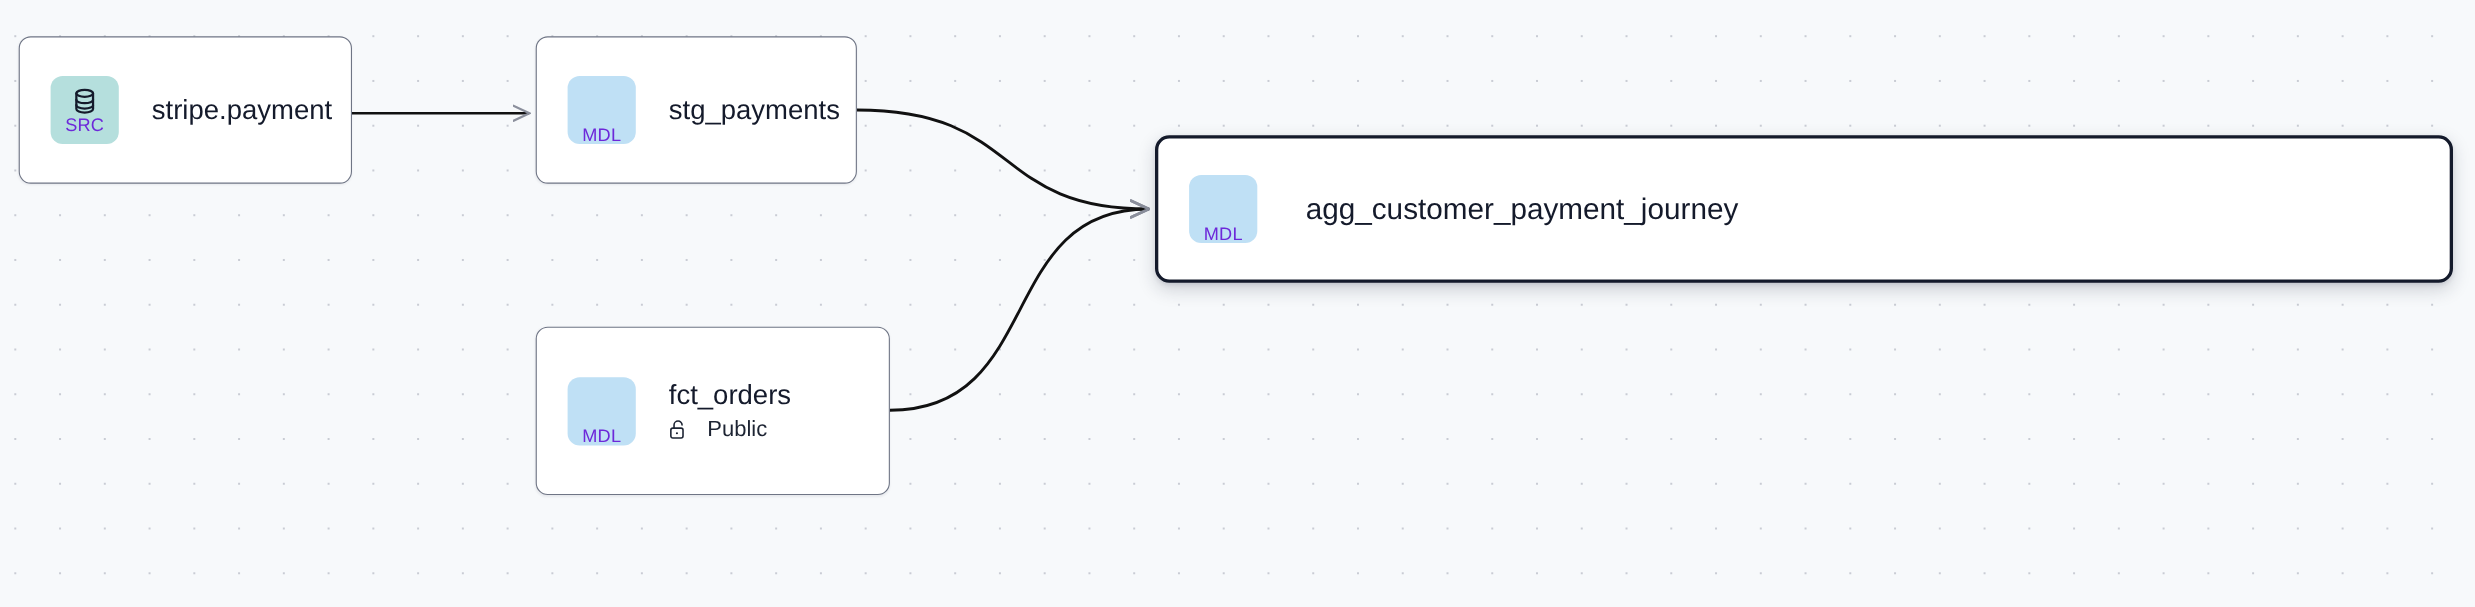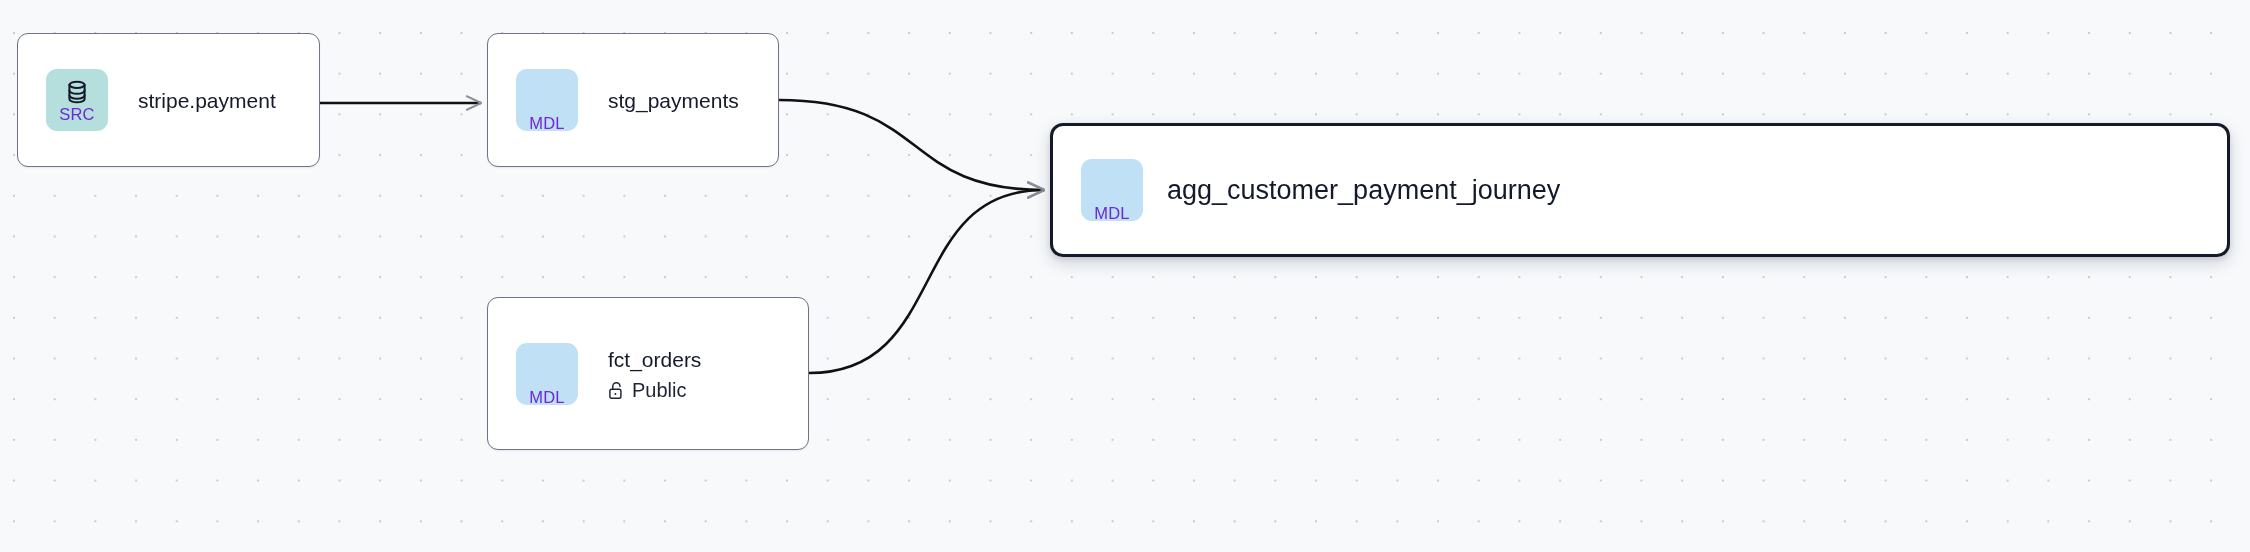--- a/index.html
+++ b/index.html
@@ -80,44 +80,44 @@
 
   .node-body {
     margin-left: 30px;
     display: flex;
     flex-direction: column;
     justify-content: center;
     gap: 5px;
     min-width: 0;
   }
   .node-title {
-    font-size: 21px;
+    font-size: 25px;
     line-height: 29px;
     color: #141a2b;
     white-space: nowrap;
     font-family: "Liberation Sans", sans-serif;
   }
   .node-sub {
     display: flex;
     align-items: center;
-    gap: 7px;
+    gap: 18px;
     font-size: 20px;
     line-height: 23px;
     color: #1d2433;
     white-space: nowrap;
   }
   .sub-icon { width: 17px; height: 19px; display: block; flex: 0 0 auto; }
 
   
   #node-stripe-payment { left: 17px;   top: 33px;  width: 303px; height: 134px; }
   #node-stg-payments   { left: 487px;  top: 33px;  width: 292px; height: 134px; }
   #node-fct-orders     { left: 487px;  top: 297px; width: 322px; height: 153px; }
   #node-agg-journey    { left: 1050px; top: 123px; width: 1180px; height: 134px; }
   #node-agg-journey .node-badge { margin-left: 28px; }
-  #node-agg-journey .node-body  { margin-left: 24px; }
+  #node-agg-journey .node-body  { margin-left: 44px; }
   #node-agg-journey .node-title { font-size: 27px; }
 </style>
 </head>
 <body>
 
 <div id="canvas">
 
   <svg id="edge-layer" viewBox="0 0 2250 552" width="2250" height="552" xmlns="http://www.w3.org/2000/svg">
     <defs>
       <marker id="arrowhead" viewBox="0 0 10 10" refX="9.2" refY="5" markerWidth="7" markerHeight="7" orient="auto-start-reverse">

